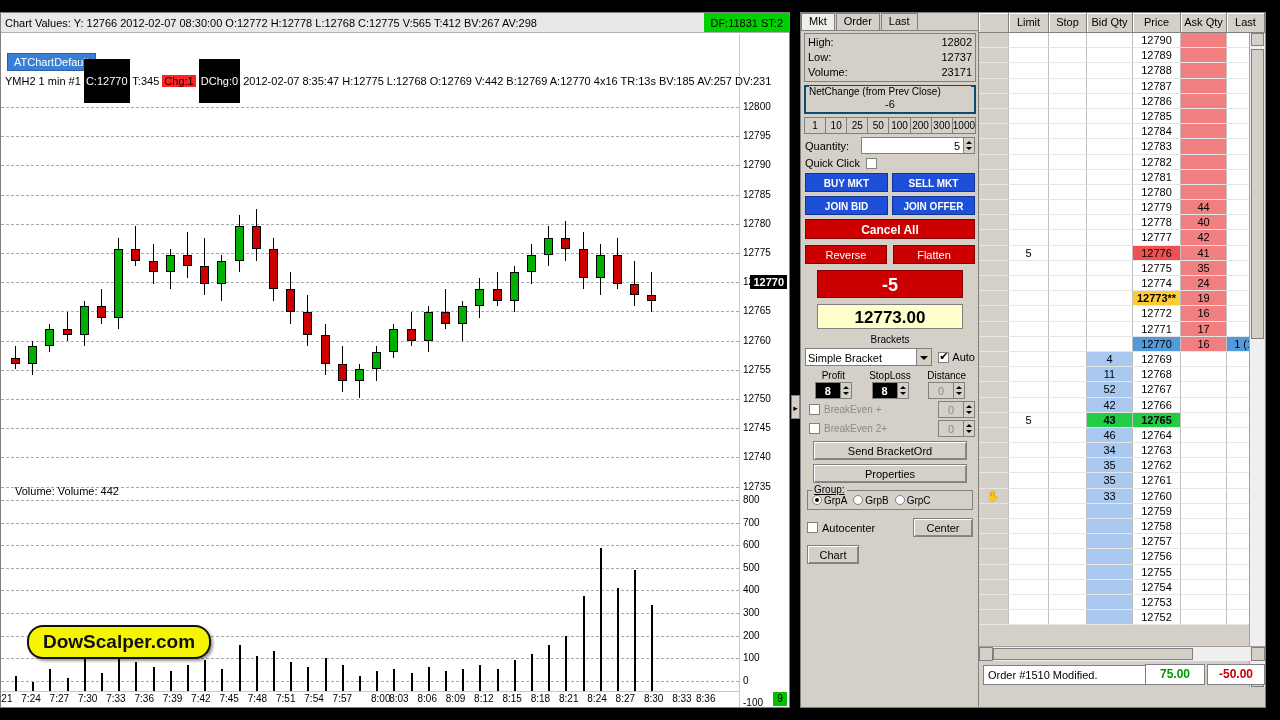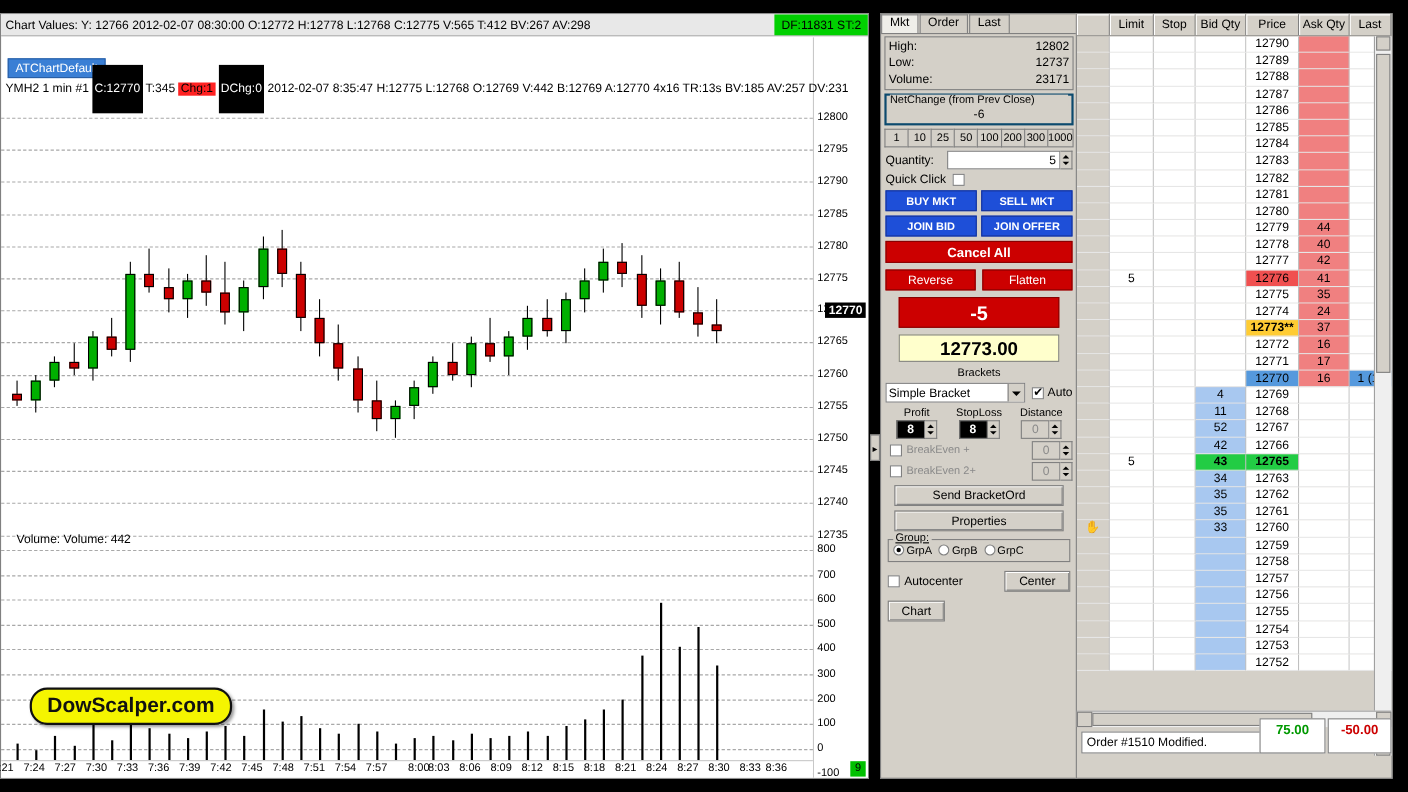--- a/index.html
+++ b/index.html
@@ -252,21 +252,21 @@
   }
   .status-bar {
     position:absolute; left:0; right:0; bottom:0; height:46px;
   }
   .status-msg {
     position:absolute; left:4px; bottom:22px; width:220px; height:20px;
     background:#fff; border:1px solid #808080; font-size:11px;
     line-height:19px; padding-left:4px;
   }
   .pl-box {
-    position:absolute; bottom:22px; height:32px; background:#fff;
+    position:absolute; bottom:22px; height:21px; background:#fff;
     border:1px solid #808080; font-size:12px; line-height:19px; text-align:center;
   }
   .pl-green { right:60px; width:60px; color:#009900; font-weight:bold; }
   .pl-red { right:0px; width:58px; color:#cc0000; font-weight:bold; }
 
   
   .collapse-handle {
     position:absolute; left:791px; top:395px; width:9px; height:24px;
     background:#d4d0c8; border:1px solid #808080; font-size:9px;
     line-height:24px; text-align:center;
@@ -803,21 +803,21 @@
           <div class="c-price cell-price">12774</div>
           <div class="c-ask cell-ask">24</div>
           <div class="c-last cell-last"></div>
         </div>
         <div class="dom-row">
           <div class="c-hand cell-hand"></div>
           <div class="c-limit cell-limit"></div>
           <div class="c-stop cell-stop"></div>
           <div class="c-bid cell-limit"></div>
           <div class="c-price cell-price px-yellow">12773**</div>
-          <div class="c-ask cell-ask">37</div>
+          <div class="c-ask cell-ask">19</div>
           <div class="c-last cell-last"></div>
         </div>
         <div class="dom-row">
           <div class="c-hand cell-hand"></div>
           <div class="c-limit cell-limit"></div>
           <div class="c-stop cell-stop"></div>
           <div class="c-bid cell-limit"></div>
           <div class="c-price cell-price">12772</div>
           <div class="c-ask cell-ask">16</div>
           <div class="c-last cell-last"></div>
@@ -875,20 +875,29 @@
           <div class="c-price cell-price">12766</div>
           <div class="c-ask cell-limit"></div>
           <div class="c-last cell-last"></div>
         </div>
         <div class="dom-row">
           <div class="c-hand cell-hand"></div>
           <div class="c-limit cell-limit">5</div>
           <div class="c-stop cell-stop"></div>
           <div class="c-bid cell-bid px-green">43</div>
           <div class="c-price cell-price px-green">12765</div>
+          <div class="c-ask cell-limit"></div>
+          <div class="c-last cell-last"></div>
+        </div>
+        <div class="dom-row">
+          <div class="c-hand cell-hand"></div>
+          <div class="c-limit cell-limit"></div>
+          <div class="c-stop cell-stop"></div>
+          <div class="c-bid cell-bid">46</div>
+          <div class="c-price cell-price">12764</div>
           <div class="c-ask cell-limit"></div>
           <div class="c-last cell-last"></div>
         </div>
         <div class="dom-row">
           <div class="c-hand cell-hand"></div>
           <div class="c-limit cell-limit"></div>
           <div class="c-stop cell-stop"></div>
           <div class="c-bid cell-bid">34</div>
           <div class="c-price cell-price">12763</div>
           <div class="c-ask cell-limit"></div>

